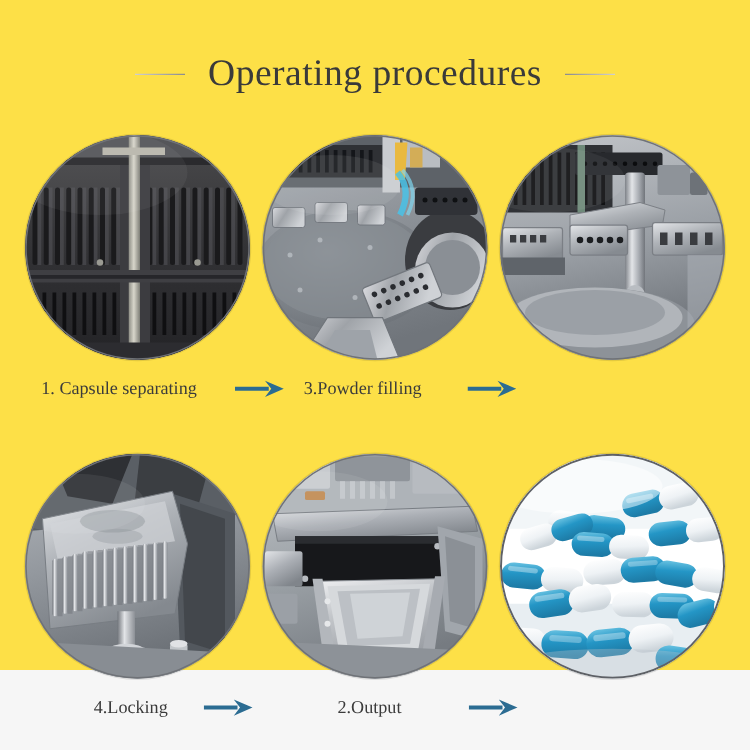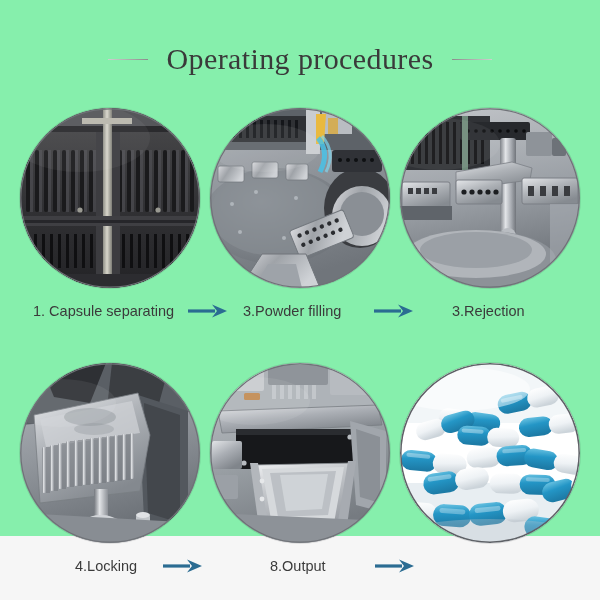--- a/index.html
+++ b/index.html
@@ -11,21 +11,21 @@
     height: 600px;
     background: #f6f6f6;
     font-family: "Liberation Sans", sans-serif;
     overflow: hidden;
     position: relative;
   }
   .page {
     position: relative;
     width: 600px;
     height: 536px;
-    background: #86efac;
+    background: #fde047;
   }
 
   
   .title-row {
     position: absolute;
     top: 36px;
     left: 0;
     width: 600px;
     height: 46px;
     display: flex;
@@ -83,20 +83,21 @@
   .photo svg { display: block; }
 
   
   .caption-strip {
     position: absolute;
     left: 0;
     width: 600px;
     height: 30px;
     top: 196px;
     display: block;
+    font-family: Liberation Serif, serif;
   }
   .cap {
     position: absolute;
     top: 0;
     height: 30px;
     line-height: 30px;
     font-size: 14.5px;
     color: #3b3b3b;
     white-space: nowrap;
   }
@@ -454,21 +455,20 @@
             <path d="M24 0.5 L39 7 L24 13.5 L29 7 Z" fill="#2b6c92"></path>
           </svg>
         </div>
         <div class="cap cap-2">3.Powder filling</div>
         <div class="arrow arw-2">
           <svg width="40" height="14" viewBox="0 0 40 14">
             <path d="M0 7 L27 7" stroke="#2b6c92" stroke-width="3.2" fill="none"></path>
             <path d="M24 0.5 L39 7 L24 13.5 L29 7 Z" fill="#2b6c92"></path>
           </svg>
         </div>
-        <div class="cap cap-3">3.Rejection</div>
       </div>
     </div>
 
     <div class="row r2">
 
       <div class="cell c0">
         <div class="photo">
           <svg width="180" height="180" viewBox="0 0 180 180">
             <defs>
               <linearGradient id="p4bg" x1="0" y1="0" x2="0.3" y2="1">
@@ -720,21 +720,21 @@
       </div>
 
       <div class="caption-strip">
         <div class="cap cap-4">4.Locking</div>
         <div class="arrow arw-4">
           <svg width="40" height="14" viewBox="0 0 40 14">
             <path d="M0 7 L27 7" stroke="#2b6c92" stroke-width="3.2" fill="none"></path>
             <path d="M24 0.5 L39 7 L24 13.5 L29 7 Z" fill="#2b6c92"></path>
           </svg>
         </div>
-        <div class="cap cap-5">8.Output</div>
+        <div class="cap cap-5">2.Output</div>
         <div class="arrow arw-5">
           <svg width="40" height="14" viewBox="0 0 40 14">
             <path d="M0 7 L27 7" stroke="#2b6c92" stroke-width="3.2" fill="none"></path>
             <path d="M24 0.5 L39 7 L24 13.5 L29 7 Z" fill="#2b6c92"></path>
           </svg>
         </div>
       </div>
     </div>
 
   </div>

